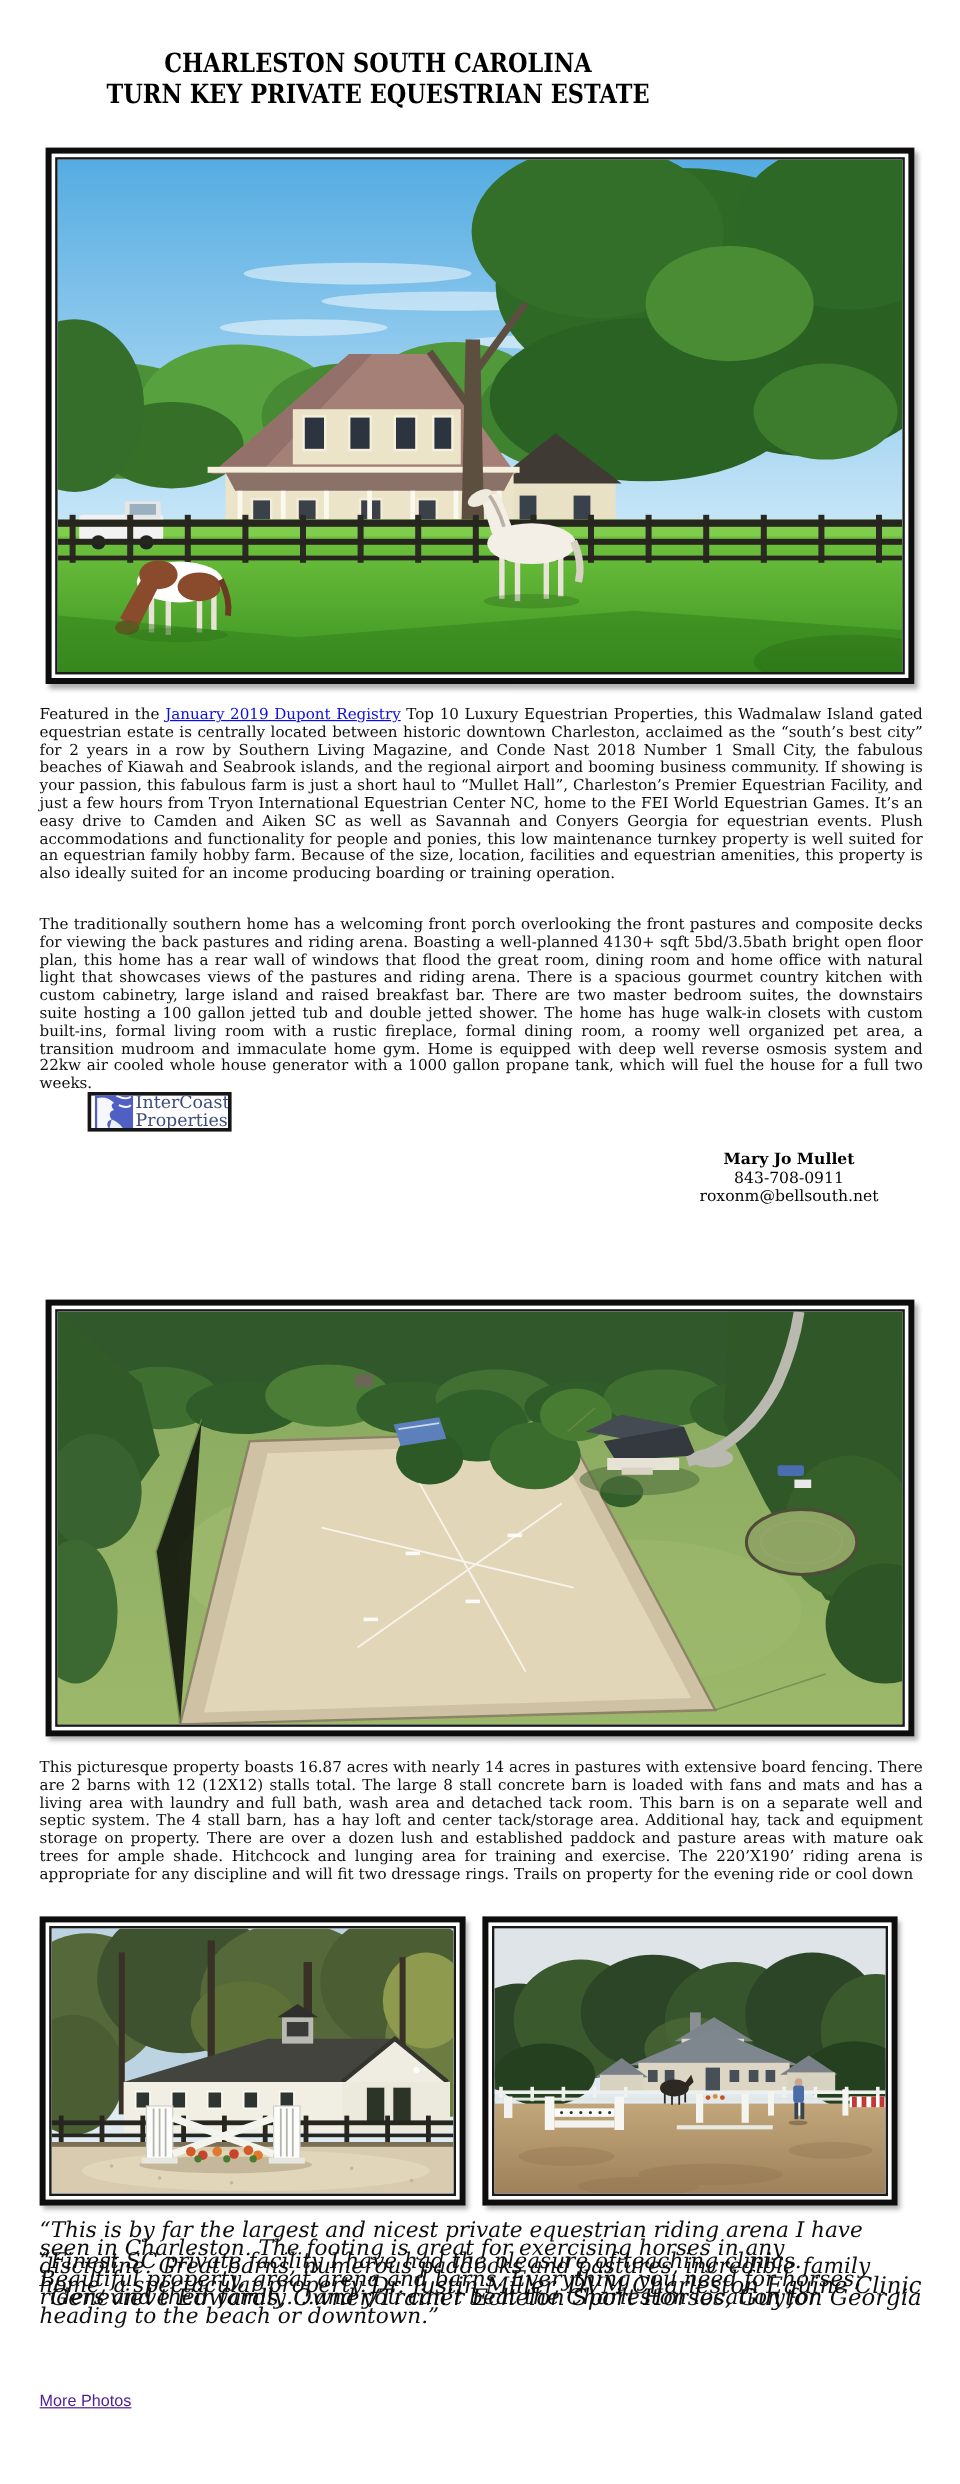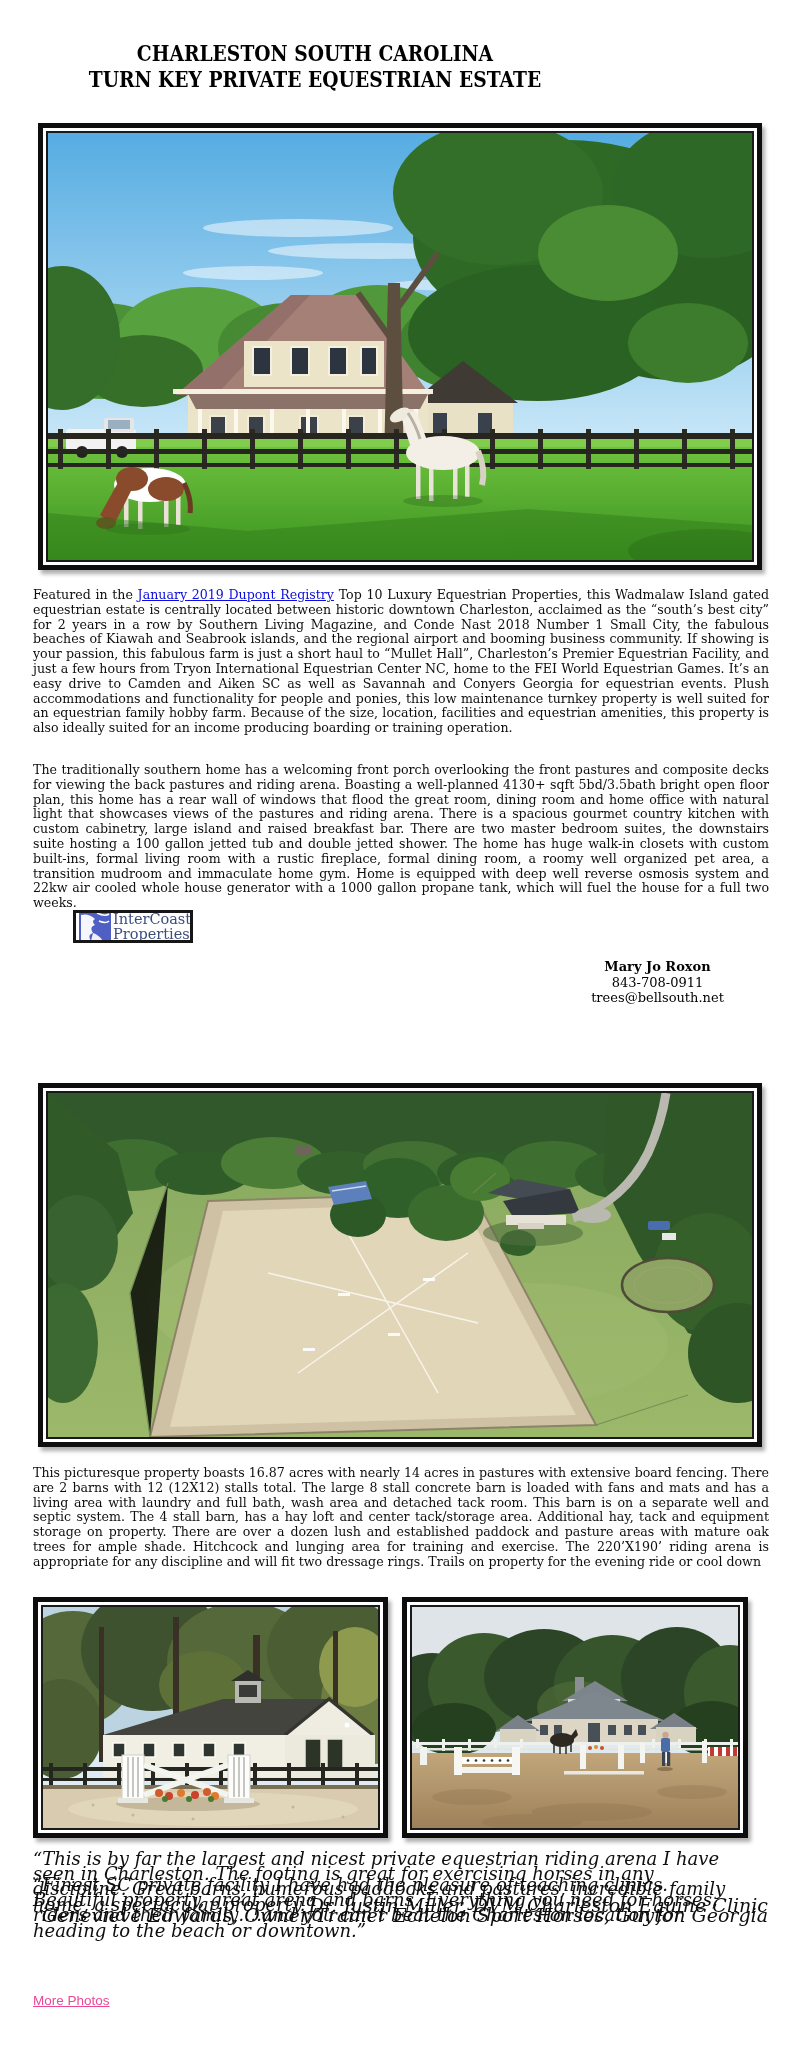--- a/index.html
+++ b/index.html
@@ -42,21 +42,21 @@
     display:flex;align-items:center;overflow:hidden;
   }
   .logo-icon{width:32px;height:32px;margin-left:3px;flex:0 0 auto;}
   .logo-text{
     font-family:"DejaVu Serif",serif;color:#3d4e7e;font-size:14.5px;line-height:14.5px;
     margin-left:2px;white-space:nowrap;
   }
   .more-photos{
     position:absolute;left:33px;top:1993px;
     font-family:"Liberation Sans",sans-serif;font-size:13.5px;
-    color:#ec4899;text-decoration:underline;cursor:pointer;
+    color:#4c1d95;text-decoration:underline;cursor:pointer;
   }
 </style>
 </head>
 <body>
 
 <div id="page">
 
   <div class="title">
     <span class="tline">CHARLESTON SOUTH CAROLINA</span>
     <span class="tline">TURN KEY PRIVATE EQUESTRIAN ESTATE</span>
@@ -223,23 +223,23 @@
       <path d="M18,2 Q26,6 30,3 M20,10 Q27,13 30,10" stroke="#ffffff" stroke-width="1.6" fill="none"></path>
       <path d="M14,22 Q20,24 24,30 L12,30 Z" fill="#ffffff" opacity=".9"></path>
     </svg>
     <div class="logo-text">
       <div>InterCoast</div>
       <div>Properties</div>
     </div>
   </div>
 
   <div class="contact">
-    <div class="cname">Mary Jo Roxon</div>
+    <div class="cname">Mary Jo Mullet</div>
     <div>843-708-0911</div>
-    <div>trees@bellsouth.net</div>
+    <div>roxonm@bellsouth.net</div>
   </div>
 
   <div class="photo-frame" style="left:38px;top:1083px;width:724px;height:364px;">
     <div class="photo-inner">
       <svg viewBox="0 0 704 344" preserveAspectRatio="none">
         <defs>
           <linearGradient id="past2" x1="0" y1="0" x2="0" y2="1">
             <stop offset="0" stop-color="#86a85e"></stop>
               <stop offset="1" stop-color="#9cb86a"></stop>
           </linearGradient>

